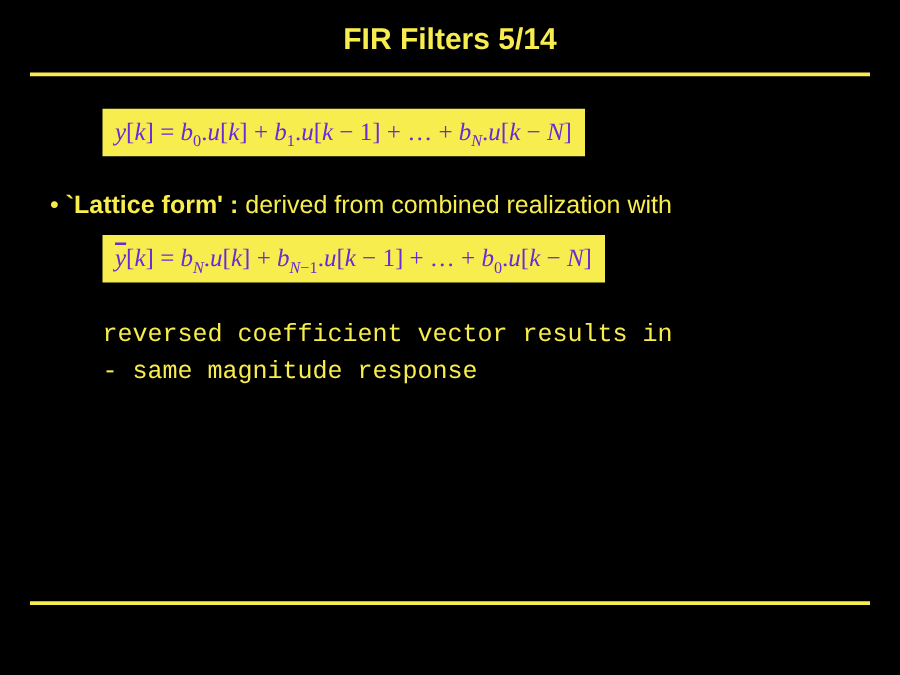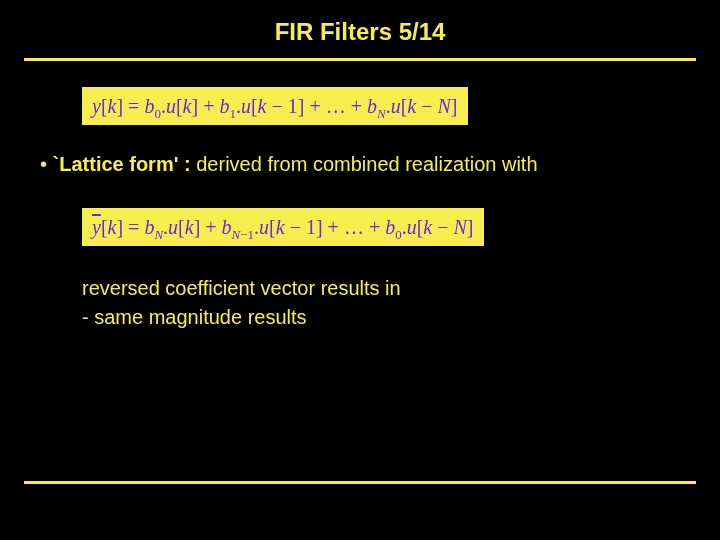--- a/index.html
+++ b/index.html
@@ -53,34 +53,35 @@
   .equation sub {
     font-size: 13px;
     vertical-align: sub;
     line-height: 0;
   }
   .ybar { text-decoration: overline; }
   .bullet-line {
     color: #F8ED4F;
     font-size: 20px;
     margin-left: 8px;
-    margin-bottom: 32px;
+    margin-bottom: 12px;
   }
   .bullet-line .lead {
     font-weight: bold;
   }
   .bullet-line .tail {
     font-weight: normal;
   }
   .body-text {
     color: #F8ED4F;
     font-size: 20px;
     margin-left: 50px;
     line-height: 1.45;
     margin-top: 28px;
+    font-family: Liberation Mono, monospace;
   }
 </style>
 </head>
 <body>
 
 <div class="title">FIR Filters  5/14</div>
 <hr class="hr-top">
 
 <div class="content">
 
@@ -91,18 +92,18 @@
   <div class="bullet-line">
     <span>•  </span><span class="lead">`Lattice form' :</span><span class="tail"> derived from combined realization with</span>
   </div>
 
   <div class="eq-wrap">
     <span class="equation"><span class="ybar"><i>y</i></span>[<i>k</i>] = <i>b</i><sub><i>N</i></sub>.<i>u</i>[<i>k</i>] + <i>b</i><sub><i>N</i>−1</sub>.<i>u</i>[<i>k</i> − 1] + … + <i>b</i><sub>0</sub>.<i>u</i>[<i>k</i> − <i>N</i>]</span>
   </div>
 
   <div class="body-text">
     <div>reversed coefficient vector results in</div>
-    <div>- same magnitude results</div>
+    <div>- same magnitude response</div>
   </div>
 
 </div>
 
 <hr class="hr-bottom">
 
 </body></html>

